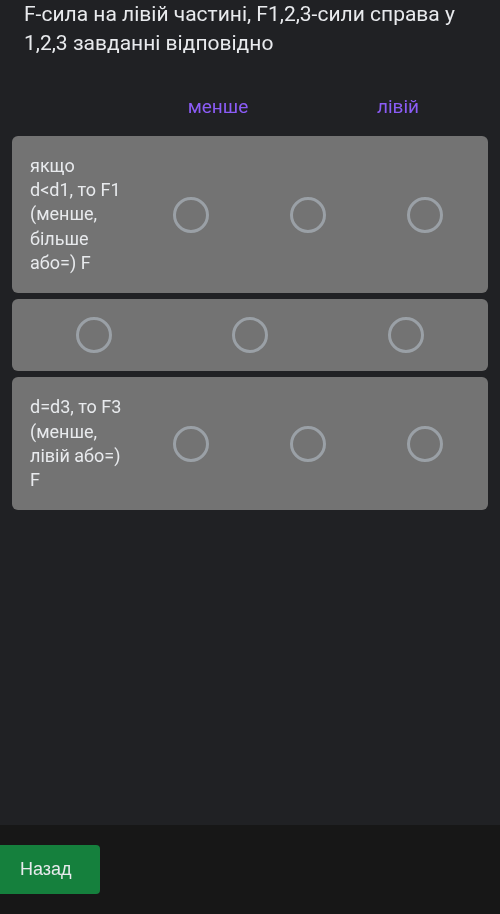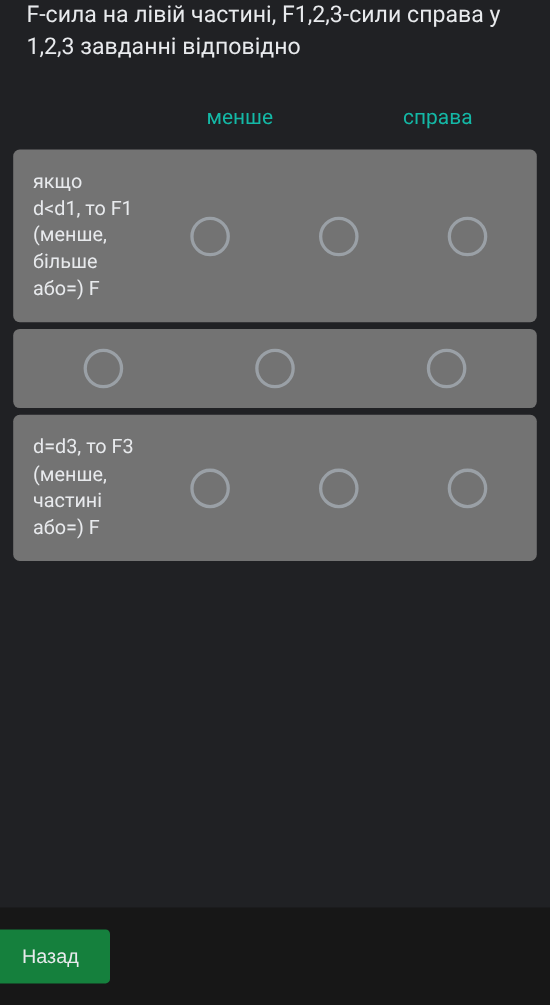--- a/index.html
+++ b/index.html
@@ -30,21 +30,21 @@
       padding: 12px 0 18px 0;
     }
     .row-label-spacer {
       width: 116px;
       flex-shrink: 0;
     }
     .header-cell {
       flex: 1;
       text-align: center;
       font-size: 19px;
-      color: #14b8a6;
+      color: #8b5cf6;
     }
     .grid-row {
       display: flex;
       align-items: center;
       background-color: #737373;
       border-radius: 6px;
       margin-bottom: 6px;
       padding: 18px 4px;
     }
     .row-label {
@@ -99,21 +99,21 @@
 <div class="question-text">
   <span>F-сила на лівій частині, F1,2,3-сили</span>
   <span>справа у 1,2,3 завданні відповідно</span>
 </div>
 
 <div class="grid-container">
 
   <div class="header-row">
     <div class="row-label-spacer"></div>
     <div class="header-cell">менше</div>
-    <div class="header-cell">справа</div>
+    <div class="header-cell">лівій</div>
   </div>
 
   <div class="grid-row">
     <div class="row-label">якщо d&lt;d1, то F1 (менше, більше або=) F</div>
     <div class="radio-cell">
       <div class="radio-circle"></div>
     </div>
     <div class="radio-cell">
       <div class="radio-circle"></div>
     </div>
@@ -128,21 +128,21 @@
     </div>
     <div class="radio-cell">
       <div class="radio-circle"></div>
     </div>
     <div class="radio-cell">
       <div class="radio-circle"></div>
     </div>
   </div>
 
   <div class="grid-row">
-    <div class="row-label">d=d3, то F3 (менше, частині або=) F</div>
+    <div class="row-label">d=d3, то F3 (менше, лівій або=) F</div>
     <div class="radio-cell">
       <div class="radio-circle"></div>
     </div>
     <div class="radio-cell">
       <div class="radio-circle"></div>
     </div>
     <div class="radio-cell">
       <div class="radio-circle"></div>
     </div>
   </div>

